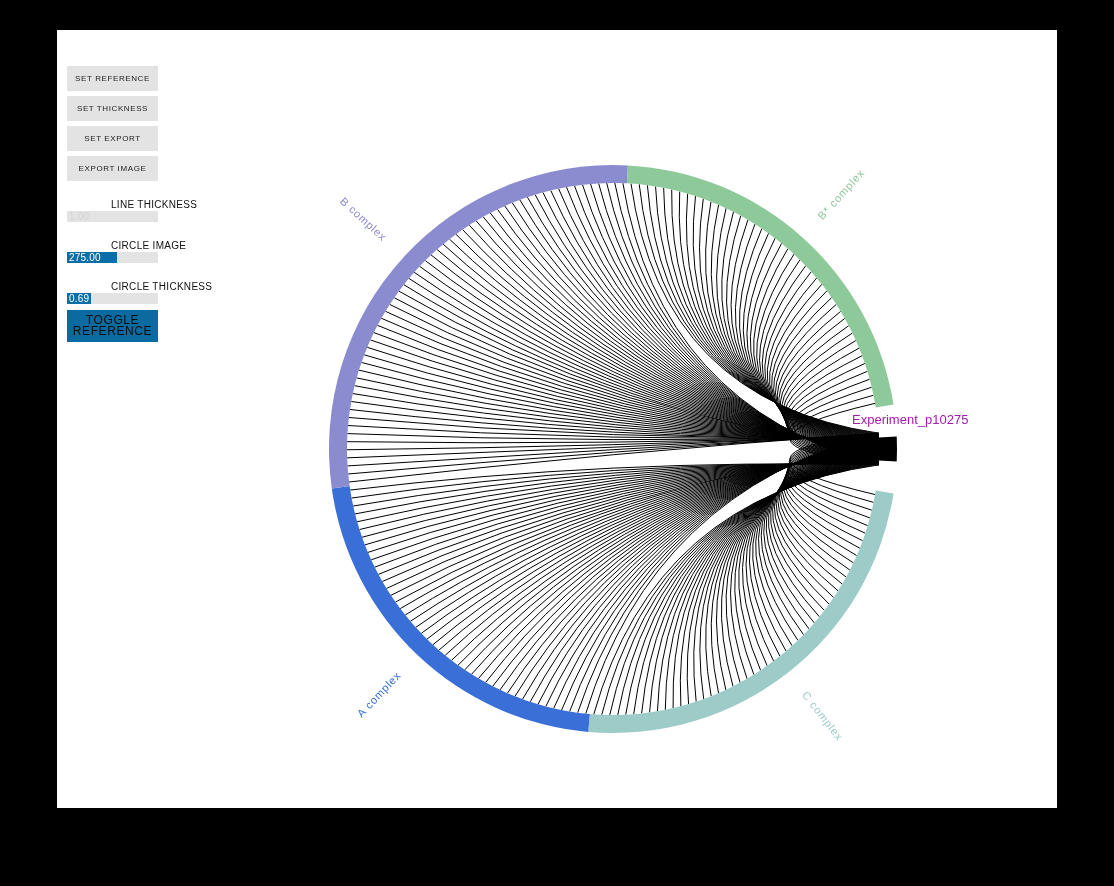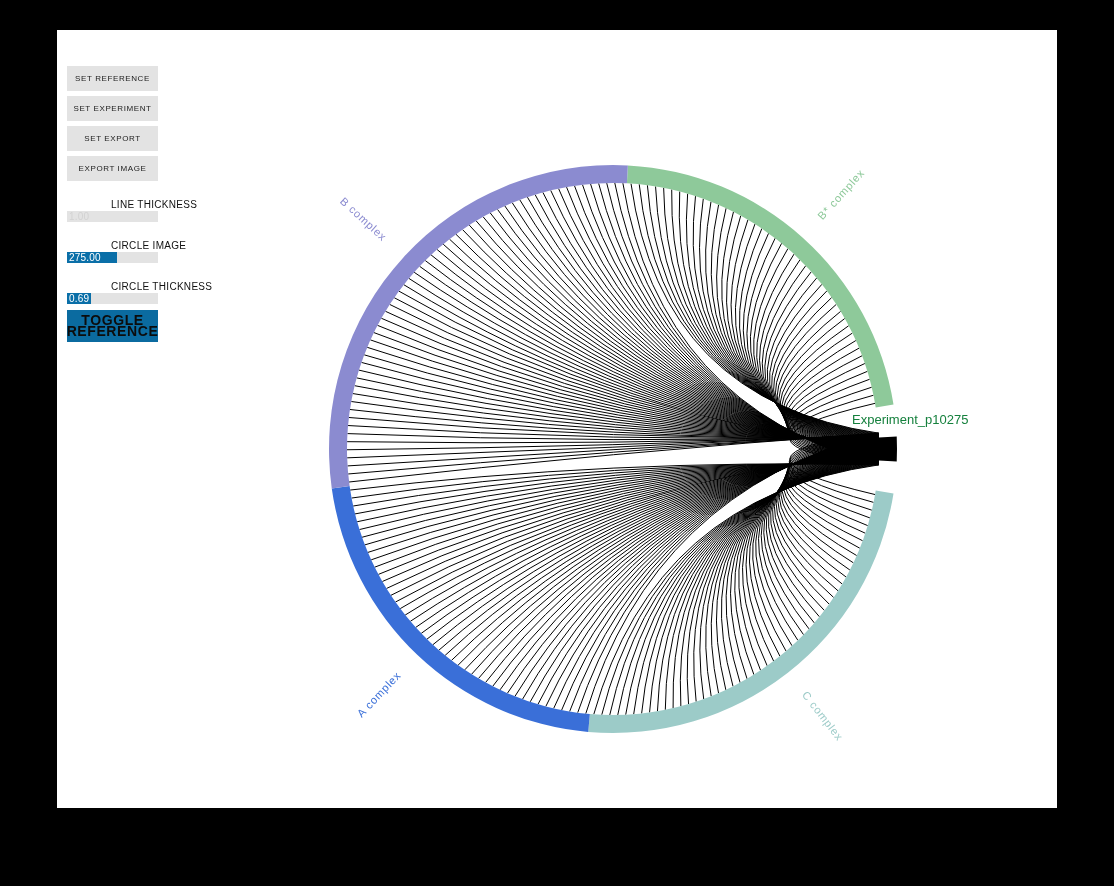--- a/index.html
+++ b/index.html
@@ -135,32 +135,31 @@
   .slider-value.on-fill { color: #ffffff; }
   .slider-value.off-fill { color: #d2d2d2; }
 
   #toggle-duplicates {
     width: 91px;
     height: 30px;
     margin-top: 6px;
     background: #0b6ba0;
     border: none;
     color: #0c0c0c;
-    font-size: 14px;
+    font-size: 12px;
     line-height: 11px;
     letter-spacing: 0.6px;
     font-family: "Liberation Sans", sans-serif;
     display: flex;
     flex-direction: column;
     align-items: center;
     justify-content: center;
     cursor: pointer;
     padding: 16px;
     box-sizing: border-box;
-    font-weight: bold;
   }
 
   
   #chart-area {
     position: absolute;
     left: 0;
     top: 0;
     width: 1000px;
     height: 747px;
   }
@@ -169,21 +168,21 @@
   .arc-label {
     font-size: 11px;
     font-family: "Liberation Sans", sans-serif;
     letter-spacing: 0.8px;
   }
   #experiment-label {
     position: absolute;
     left: 795px;
     top: 382px;
     font-size: 13px;
-    color: #15803d;
+    color: #a21caf;
     font-family: "Liberation Sans", sans-serif;
     white-space: nowrap;
   }
 </style>
 </head>
 <body>
 
 <div id="app-window">
 
 
@@ -402,21 +401,21 @@
             <text x="342.6100815349363" y="643.8660550138093" transform="rotate(313.5 342.6100815349363 643.8660550138093)" text-anchor="end" dominant-baseline="middle" fill="#3a6fd8" class="arc-label">A complex</text>
             <text x="327.44402558886145" y="209.56703563914547" transform="rotate(402.5 327.44402558886145 209.56703563914547)" text-anchor="end" dominant-baseline="middle" fill="#8b8bd0" class="arc-label">B complex</text>
           </g>
       </svg>
       <div id="experiment-label">Experiment_p10275</div>
     </div>
 
     <div id="control-panel">
 
       <button class="ctrl-button">SET REFERENCE</button>
-      <button class="ctrl-button">SET EXPERIMENT</button>
+      <button class="ctrl-button">SET THICKNESS</button>
       <button class="ctrl-button">SET EXPORT</button>
       <button class="ctrl-button">EXPORT IMAGE</button>
 
       <div class="slider-label">LINE THICKNESS</div>
       <div class="slider-track">
         <div class="slider-fill" id="fill-0" style="width: 0%;"></div>
         <div class="slider-value off-fill">1.00</div>
       </div>
 
       <div class="slider-label">CIRCLE IMAGE</div>

